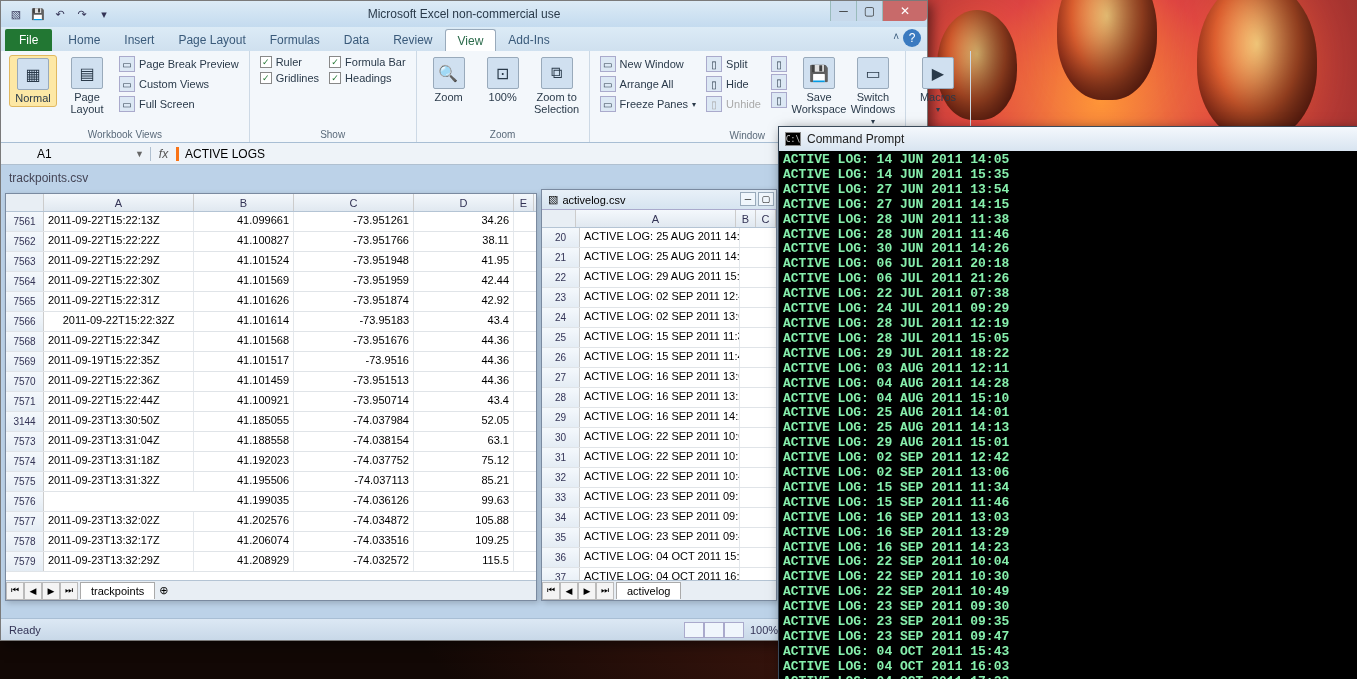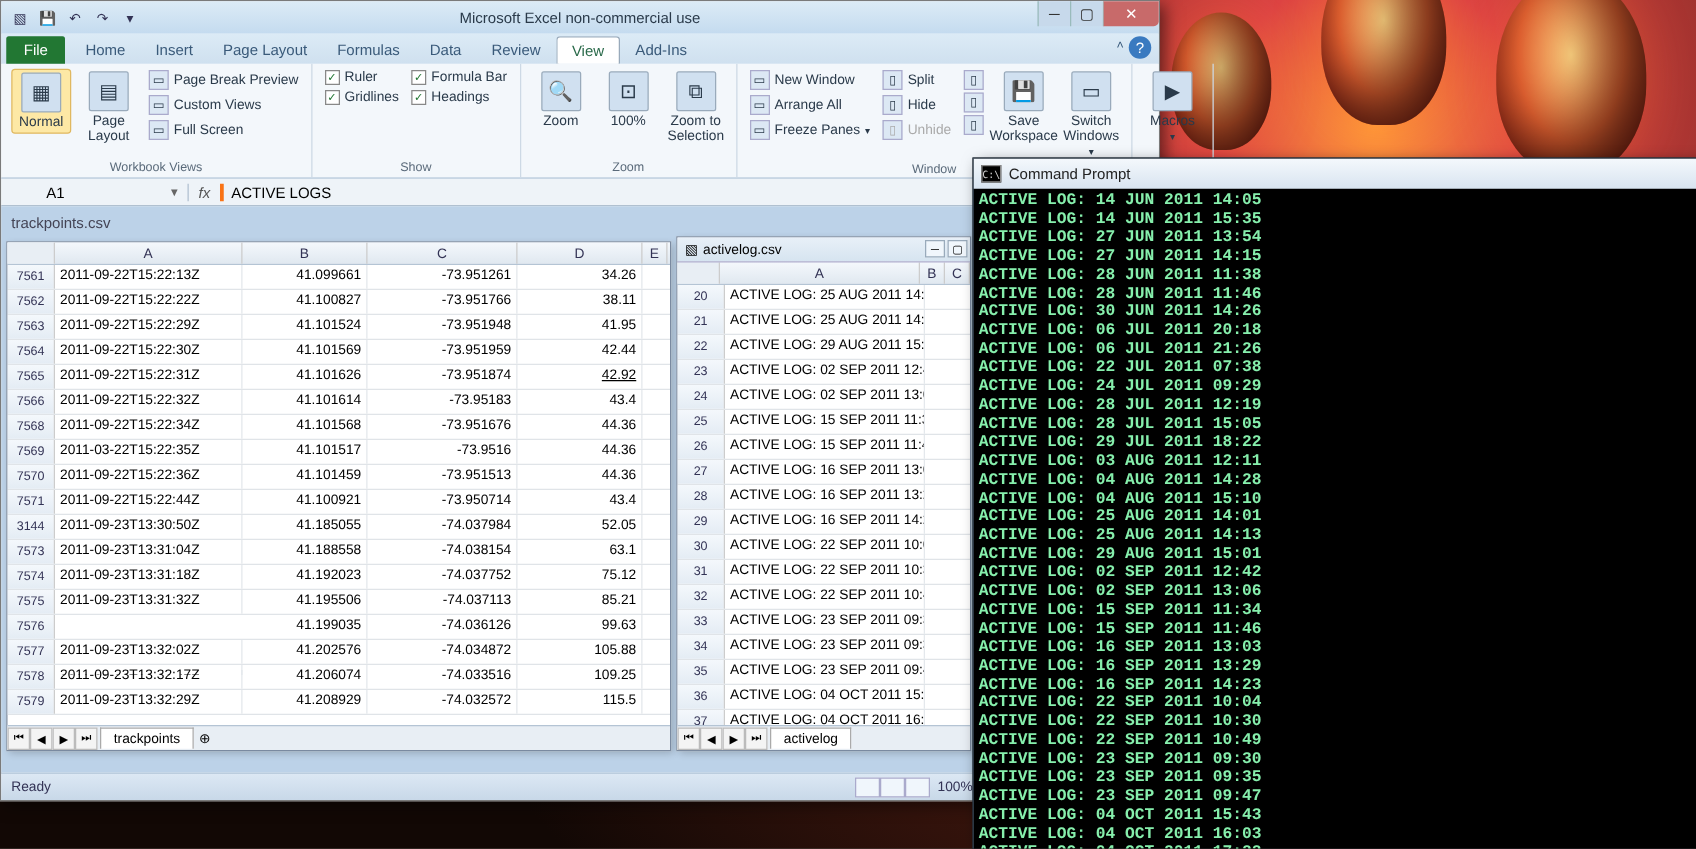--- a/index.html
+++ b/index.html
@@ -317,39 +317,39 @@
             <div class="cell" style="width: 150px;">2011-09-22T15:22:30Z</div>
             <div class="cell ra" style="width: 100px;">41.101569</div>
             <div class="cell ra" style="width: 120px;">-73.951959</div>
             <div class="cell ra" style="width: 100px;">42.44</div>
           </div>
           <div class="row">
             <div class="rowh">7565</div>
             <div class="cell" style="width: 150px;">2011-09-22T15:22:31Z</div>
             <div class="cell ra" style="width: 100px;">41.101626</div>
             <div class="cell ra" style="width: 120px;">-73.951874</div>
-            <div class="cell ra" style="width: 100px; text-decoration: underline;">42.92</div>
+            <div class="cell ra" style="width: 100px;">42.92</div>
           </div>
           <div class="row">
             <div class="rowh">7566</div>
-            <div class="cell" style="width: 150px;">2011-09-22T15:22:32Z</div>
+            <div class="cell" style="width: 150px; text-align: center;">2011-09-22T15:22:32Z</div>
             <div class="cell ra" style="width: 100px;">41.101614</div>
             <div class="cell ra" style="width: 120px;">-73.95183</div>
             <div class="cell ra" style="width: 100px;">43.4</div>
           </div>
           <div class="row">
             <div class="rowh">7568</div>
             <div class="cell" style="width: 150px;">2011-09-22T15:22:34Z</div>
             <div class="cell ra" style="width: 100px;">41.101568</div>
             <div class="cell ra" style="width: 120px;">-73.951676</div>
             <div class="cell ra" style="width: 100px;">44.36</div>
           </div>
           <div class="row">
             <div class="rowh">7569</div>
-            <div class="cell" style="width: 150px;">2011-03-22T15:22:35Z</div>
+            <div class="cell" style="width: 150px;">2011-09-19T15:22:35Z</div>
             <div class="cell ra" style="width: 100px;">41.101517</div>
             <div class="cell ra" style="width: 120px;">-73.9516</div>
             <div class="cell ra" style="width: 100px;">44.36</div>
           </div>
           <div class="row">
             <div class="rowh">7570</div>
             <div class="cell" style="width: 150px;">2011-09-22T15:22:36Z</div>
             <div class="cell ra" style="width: 100px;">41.101459</div>
             <div class="cell ra" style="width: 120px;">-73.951513</div>
             <div class="cell ra" style="width: 100px;">44.36</div>

